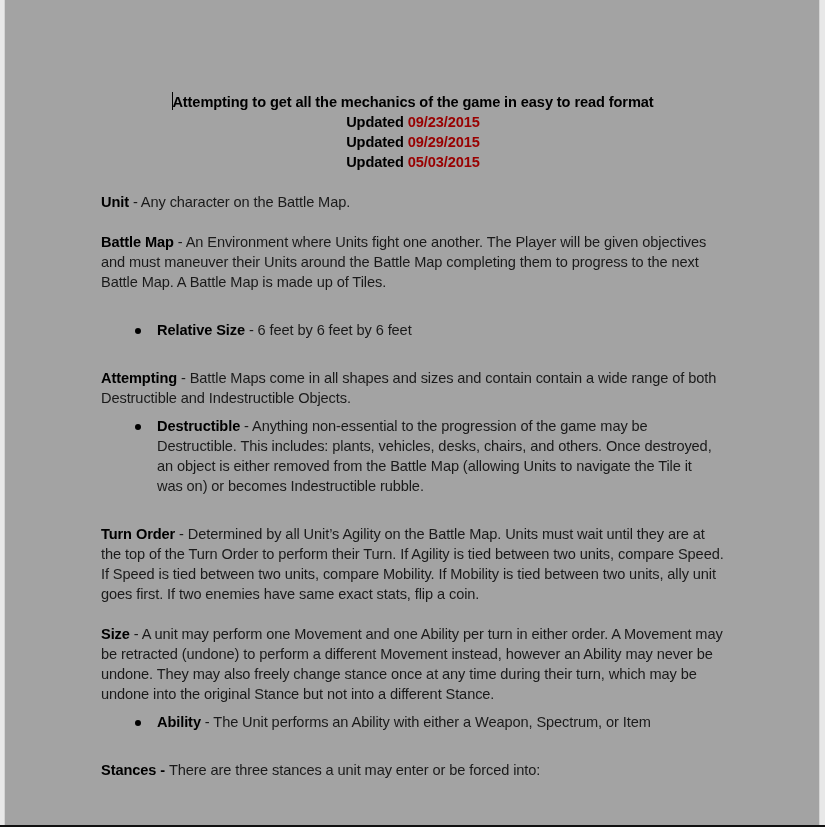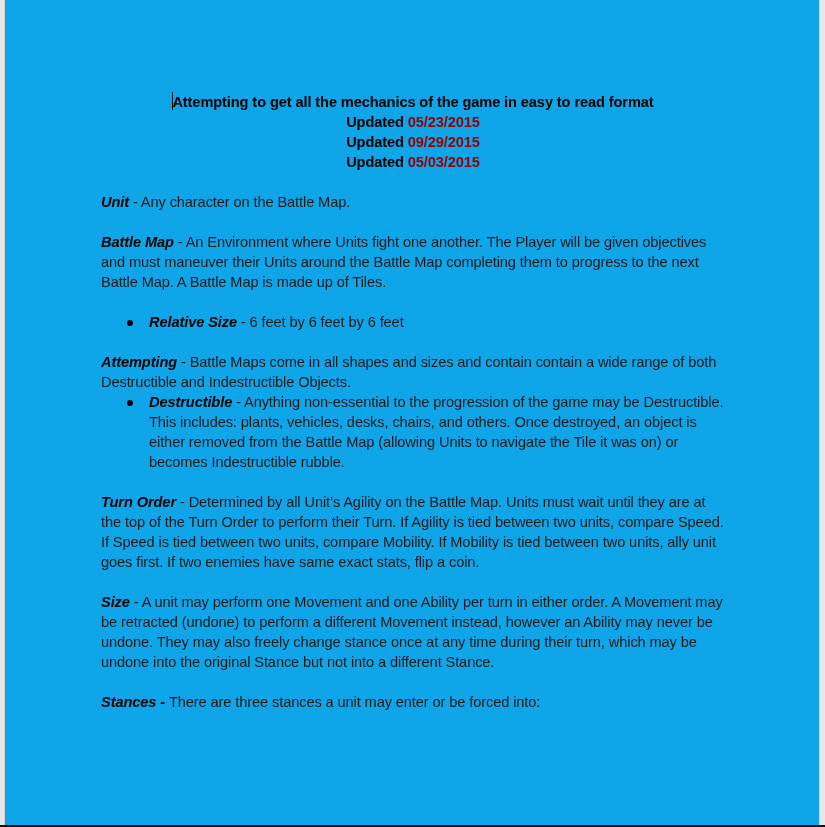--- a/index.html
+++ b/index.html
@@ -16,21 +16,21 @@
       height: 827px;
       overflow: hidden;
       background: #e8e8e8;
     }
     .page {
       position: absolute;
       left: 4px;
       top: 0;
       width: 816px;
       height: 827px;
-      background: #0ea5e9;
+      background: #a3a3a3;
       border-left: 1px solid #d4d4d4;
       border-right: 1px solid #d4d4d4;
       box-sizing: border-box;
     }
     .bottom-edge {
       position: absolute;
       left: 0;
       top: 825px;
       width: 825px;
       height: 2px;
@@ -56,50 +56,50 @@
     .cursor {
       display: inline-block;
       width: 1px;
       height: 18px;
       background: #000;
       vertical-align: -3px;
       margin-right: -1px;
     }
     p { margin: 0; }
     .gap { height: 20px; }
-    .term { font-weight: bold; color: #000; font-style: italic; }
+    .term { font-weight: bold; color: #000; }
     ul {
       margin: 0;
       padding: 0 0 0 48px;
       list-style: none;
     }
     li {
       position: relative;
-      margin: 0;
+      margin: 8px;
     }
     li::before {
       content: "";
       position: absolute;
       left: -22px;
       top: 8px;
       width: 6px;
       height: 6px;
       border-radius: 50%;
       background: #000;
     }
   </style>
 </head>
 <body>
 
 <div class="viewport">
   <div class="page">
     <div class="content">
 
       <div class="center"><span class="cursor"></span><span>Attempting to get all the mechanics of the game in easy to read format</span></div>
-      <div class="center"><span>Updated</span> <span class="date">05/23/2015</span></div>
+      <div class="center"><span>Updated</span> <span class="date">09/23/2015</span></div>
       <div class="center"><span>Updated</span> <span class="date">09/29/2015</span></div>
       <div class="center"><span>Updated</span> <span class="date">05/03/2015</span></div>
 
       <div class="gap"></div>
       <p><span class="term">Unit</span><span> - Any character on the Battle Map.</span></p>
 
       <div class="gap"></div>
       <p><span class="term">Battle Map</span><span> - An Environment where Units fight one another. The Player will be given objectives and must maneuver their Units around the Battle Map completing them to progress to the next Battle Map. A Battle Map is made up of Tiles.</span></p>
 
       <div class="gap"></div>
@@ -112,20 +112,21 @@
       <ul>
         <li><span class="term">Destructible</span><span> - Anything non-essential to the progression of the game may be Destructible. This includes: plants, vehicles, desks, chairs, and others. Once destroyed, an object is either removed from the Battle Map (allowing Units to navigate the Tile it was on) or becomes Indestructible rubble.</span></li>
       </ul>
 
       <div class="gap"></div>
       <p><span class="term">Turn Order</span><span> - Determined by all Unit’s Agility on the Battle Map. Units must wait until they are at the top of the Turn Order to perform their Turn. If Agility is tied between two units, compare Speed. If Speed is tied between two units, compare Mobility. If Mobility is tied between two units, ally unit goes first. If two enemies have same exact stats, flip a coin.</span></p>
 
       <div class="gap"></div>
       <p><span class="term">Size</span><span> - A unit may perform one Movement and one Ability per turn in either order. A Movement may be retracted (undone) to perform a different Movement instead, however an Ability may never be undone. They may also freely change stance once at any time during their turn, which may be undone into the original Stance but not into a different Stance.</span></p>
       <ul>
+        <li><span class="term">Ability</span><span> - The Unit performs an Ability with either a Weapon, Spectrum, or Item</span></li>
       </ul>
 
       <div class="gap"></div>
       <p><span class="term">Stances - </span><span>There are three stances a unit may enter or be forced into:</span></p>
 
     </div>
   </div>
   <div class="bottom-edge"></div>
 </div>
 

